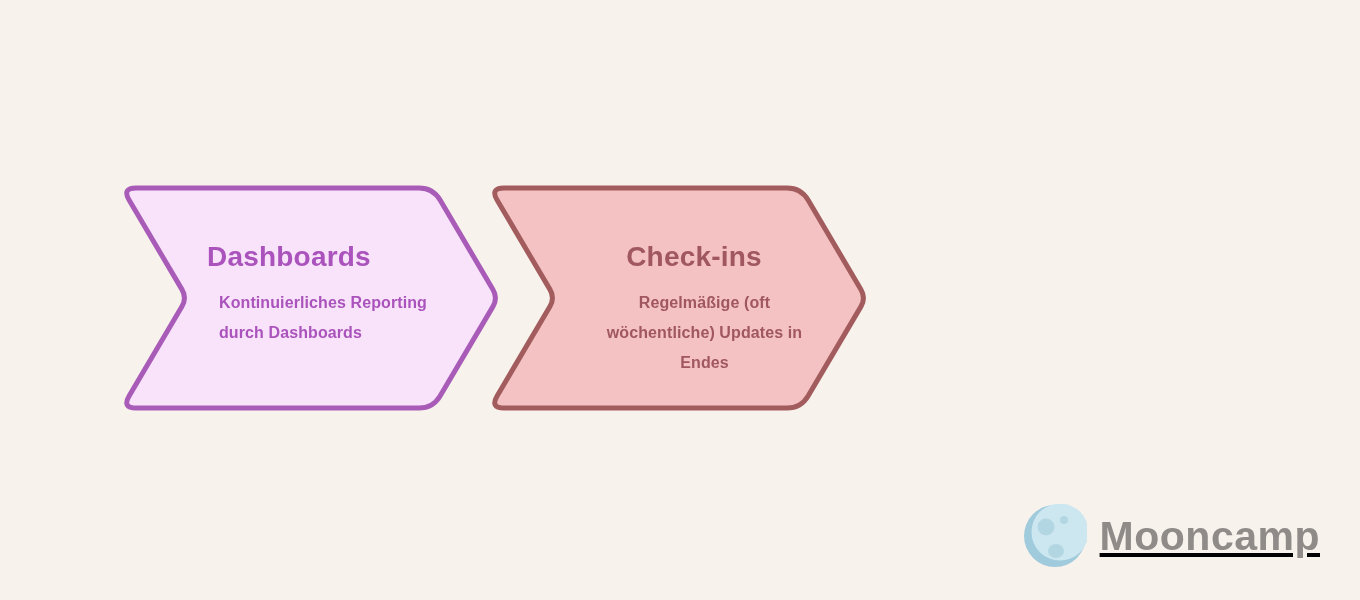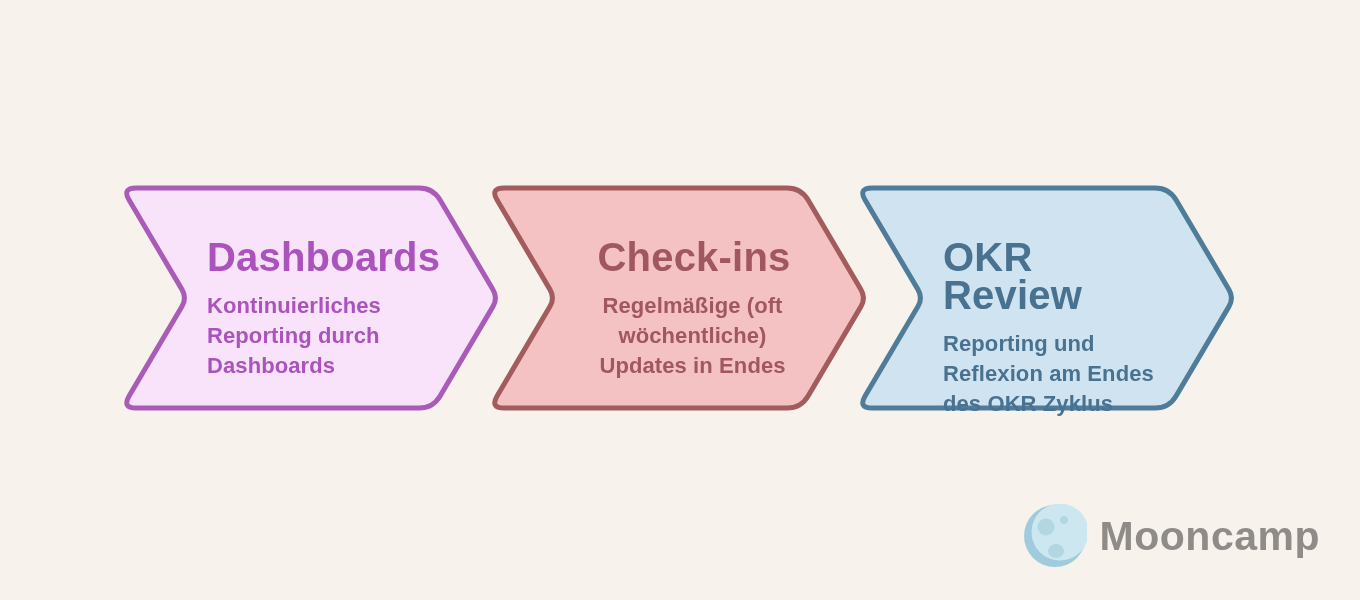--- a/index.html
+++ b/index.html
@@ -32,41 +32,42 @@
   .step-1 { left: 119px; }
   .step-2 { left: 487px; }
   .step-3 { left: 855px; }
   .step-text {
     position: absolute;
     left: 88px;
     top: 53px;
     width: 238px;
   }
   .step-title {
-    font-size: 40px;
+    font-size: 28px;
     font-weight: 700;
     line-height: 38px;
-    margin: 0 0 15px 0;
+    margin: 0 0 4px 0;
     letter-spacing: 0.2px;
   }
   .step-desc {
-    font-size: 22px;
+    font-size: 16px;
     font-weight: 700;
     line-height: 30px;
-    margin: 0;
+    margin: 12px;
     width: 235px;
     letter-spacing: 0.1px;
   }
   .logo {
     position: absolute;
     right: 40px;
     top: 504px;
     display: flex;
     align-items: center;
     gap: 13px;
+    text-decoration: underline;
   }
   .logo-icon {
     display: block;
   }
   .logo-word {
     font-size: 41px;
     font-weight: 700;
     letter-spacing: 0.5px;
     line-height: 64px;
   }
@@ -89,29 +90,20 @@
   <div class="step step-2">
     <svg class="chevron" width="382" height="226" viewBox="-3 -3 382 226">
       <path stroke-width="5" stroke-linejoin="round" d="M14,0 L297,0 Q311,0 318.1,12.1 L370.9,101.4 Q376,110 370.9,118.6 L318.1,207.9 Q311,220 297,220 L14,220 Q0,220 7.1,207.9 L59.9,118.6 Q65,110 59.9,101.4 L7.1,12.1 Q0,0 14,0 Z" fill="#f4c2c2" stroke="#a35c5e"></path>
     </svg>
     <div class="step-text" style="color: rgb(160, 87, 95); text-align: center;">
       <h2 class="step-title">Check-ins</h2>
       <p class="step-desc">Regelmäßige (oft wöchentliche) Updates in Endes</p>
     </div>
   </div>
 
-  <div class="step step-3">
-    <svg class="chevron" width="382" height="226" viewBox="-3 -3 382 226">
-      <path stroke-width="5" stroke-linejoin="round" d="M14,0 L297,0 Q311,0 318.1,12.1 L370.9,101.4 Q376,110 370.9,118.6 L318.1,207.9 Q311,220 297,220 L14,220 Q0,220 7.1,207.9 L59.9,118.6 Q65,110 59.9,101.4 L7.1,12.1 Q0,0 14,0 Z" fill="#cfe4f0" stroke="#4e7c99"></path>
-    </svg>
-    <div class="step-text" style="color: rgb(73, 113, 144);">
-      <h2 class="step-title">OKR Review</h2>
-      <p class="step-desc">Reporting und Reflexion am Endes des OKR Zyklus</p>
-    </div>
-  </div>
 
 </div>
 
 <div class="logo">
   <svg class="logo-icon" width="64" height="64" viewBox="0 0 64 64">
     <circle cx="32" cy="32" r="31" fill="#9fcbdc"></circle>
     <circle cx="37" cy="28" r="28.5" fill="#cde7f0"></circle>
     <circle cx="23" cy="23" r="8.5" fill="#b2d7e3"></circle>
     <circle cx="41" cy="16" r="4" fill="#b2d7e3"></circle>
     <ellipse cx="33" cy="47" rx="8" ry="7" fill="#b2d7e3"></ellipse>

